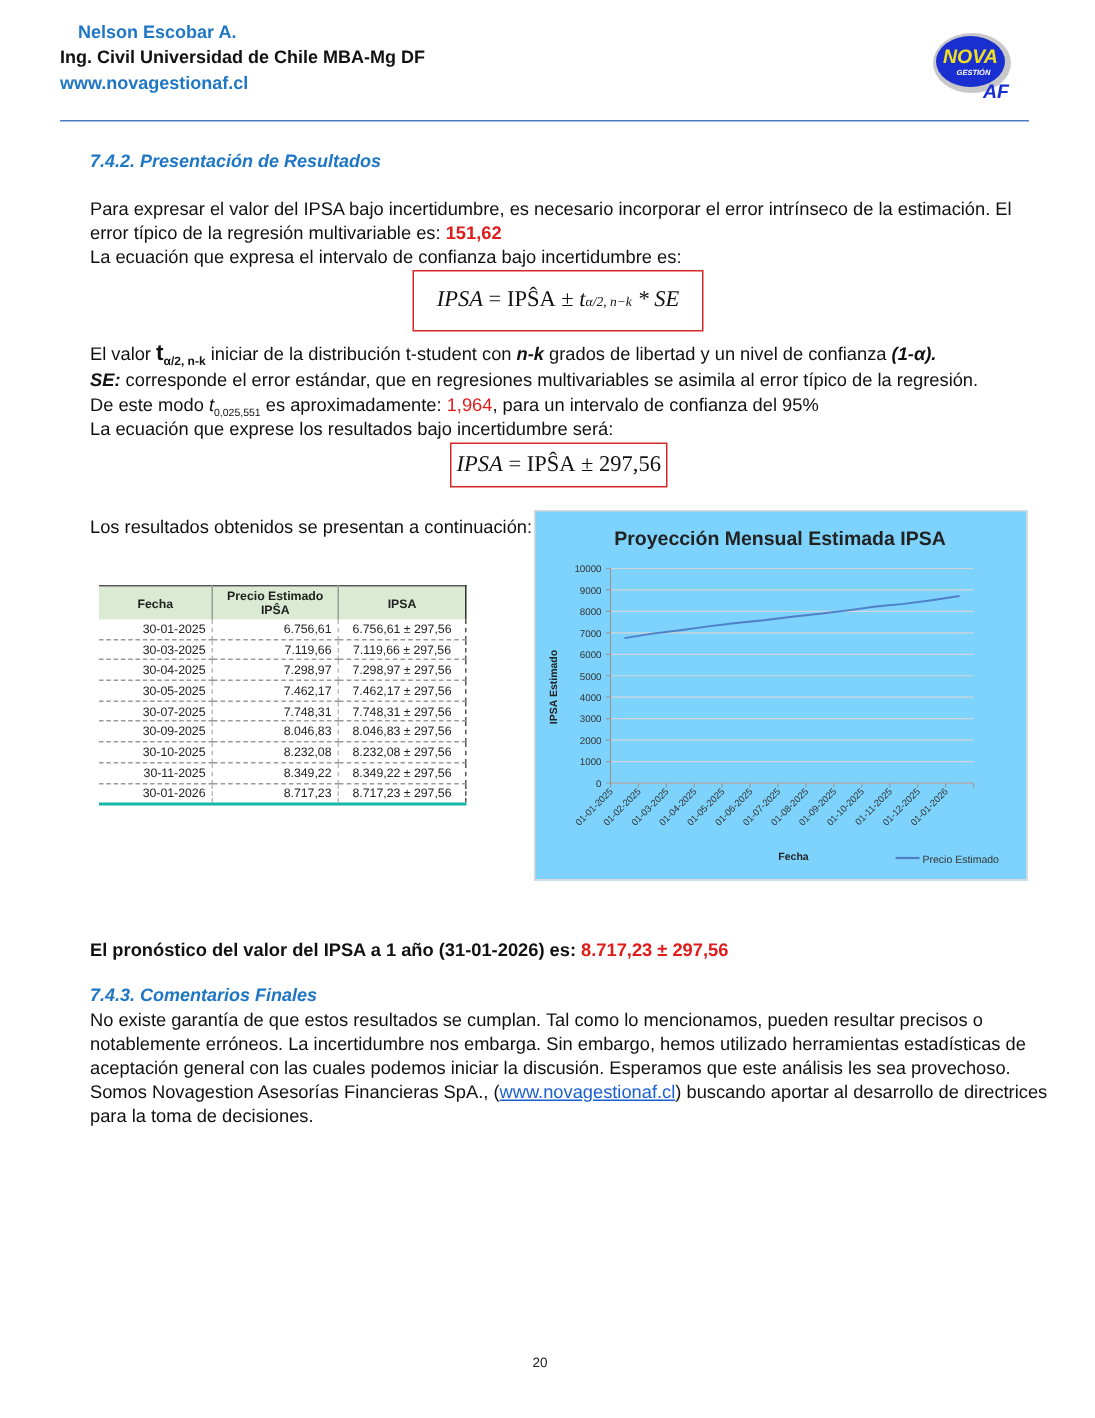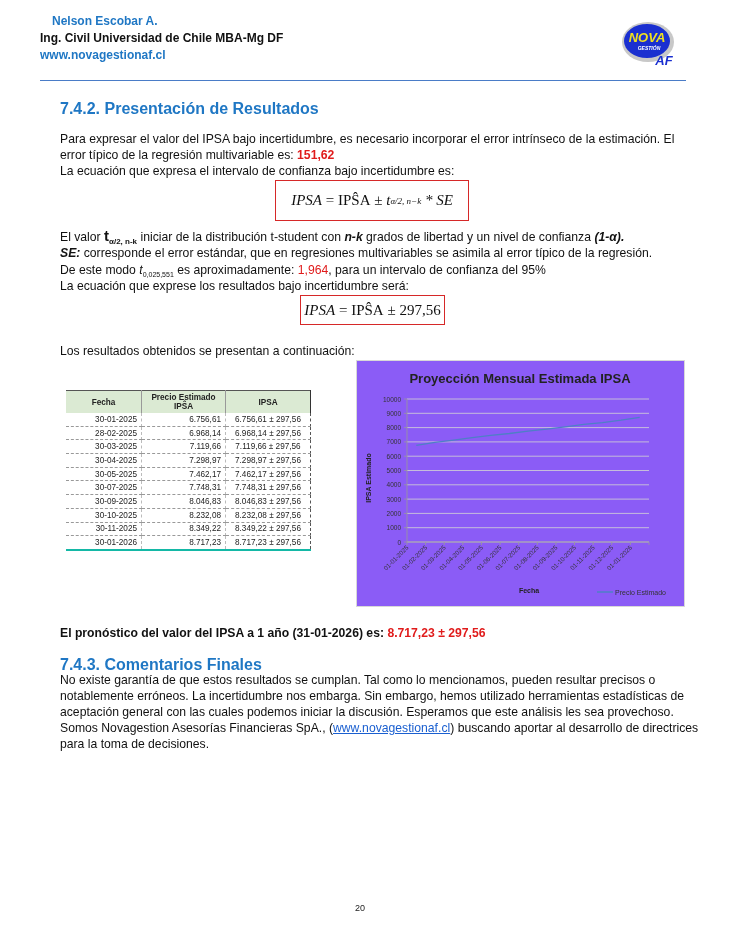--- a/index.html
+++ b/index.html
@@ -4,38 +4,38 @@
 <style>
   html, body { margin:0; padding:0; background:#ffffff; }
   body { width:730px; height:945px; position:relative; overflow:hidden;
          font-family:"Liberation Sans", sans-serif; color:#111; }
   .abs { position:absolute; }
   .hdr-name { left:40px; top:14px; font-size:12px; font-weight:bold; color:#1f77c4;margin-left:12px; }
   .hdr-title { left:40px; top:31px; font-size:12px; font-weight:bold; color:#111; }
   .hdr-web { left:40px; top:48px; font-size:12px; font-weight:bold; color:#1f77c4; }
   .hdr-rule { left:40px; top:80px; width:646px; height:1px; background:#4a7cc7; }
   .logo { left:620px; top:20px; width:56px; height:48px; }
-  .h2 { font-size:16px; font-weight:bold; color:#1f77c4; }
+  .h2 { font-size:12px; font-weight:bold; color:#1f77c4;font-style:italic; }
   .p { font-size:12.2px; line-height:16.5px; color:#111; white-space:nowrap; }
   .red { color:#e01b1b; }
   .redb { color:#e01b1b; font-weight:bold; }
   .eqbox { border:1.5px solid #d62828; background:#fff; font-family:"Liberation Serif", serif;
            font-size:15px; font-style:italic; display:flex; align-items:center; justify-content:center; }
   .eqbox .up { font-style:normal; }
   table.res { border-collapse:collapse; font-size:8.2px; font-family:"Liberation Sans", sans-serif; }
   table.res th { background:#dbead3; font-weight:bold; color:#222; height:22px; border-top:1px solid #555; padding:0 3px; line-height:9px;}
   table.res td { height:12.7px; padding:0 3px; border-bottom:1px dashed #999; color:#222; }
   table.res td.c1 { text-align:right; width:68px; padding-right:4px; border-right:1px dashed #bbb;}
   table.res td.c2 { text-align:right; width:76px; padding-right:4px; border-right:1px dashed #bbb;}
   table.res td.c3 { text-align:center; width:78px; border-right:1px dashed #555;}
   table.res th.t1 { width:68px; border-right:1px solid #999;}
   table.res th.t2 { width:76px; border-right:1px solid #999;}
   table.res th.t3 { width:78px; border-right:1px solid #333;}
   table.res tr:last-child td { border-bottom:2px solid #14b8a6; }
-  .chartbox { left:356px; top:360px; width:327px; height:245px; border:1px solid #d8d8d8; background:#8b5cf6; }
+  .chartbox { left:356px; top:340px; width:327px; height:245px; border:1px solid #d8d8d8; background:#7dd3fc; }
   .link { color:#1a5fd0; text-decoration:underline; }
   .pagenum { left:355px; top:903px; font-size:9px; color:#222; }
 </style>
 </head>
 <body>
 
 <div class="abs hdr-name">Nelson Escobar A.</div>
 <div class="abs hdr-title">Ing. Civil Universidad de Chile MBA-Mg DF</div>
 <div class="abs hdr-web">www.novagestionaf.cl</div>
 <div class="abs logo">
@@ -87,25 +87,20 @@
         <th class="t1">Fecha</th>
         <th class="t2"><span>Precio Estimado</span><br><span>IPŜA</span></th>
         <th class="t3">IPSA</th>
       </tr>
     </thead>
     <tbody id="tbody">
         <tr>
           <td class="c1">30-01-2025</td>
           <td class="c2">6.756,61</td>
           <td class="c3">6.756,61 ± 297,56</td>
-        </tr>
-        <tr>
-          <td class="c1">28-02-2025</td>
-          <td class="c2">6.968,14</td>
-          <td class="c3">6.968,14 ± 297,56</td>
         </tr>
         <tr>
           <td class="c1">30-03-2025</td>
           <td class="c2">7.119,66</td>
           <td class="c3">7.119,66 ± 297,56</td>
         </tr>
         <tr>
           <td class="c1">30-04-2025</td>
           <td class="c2">7.298,97</td>
           <td class="c3">7.298,97 ± 297,56</td>

